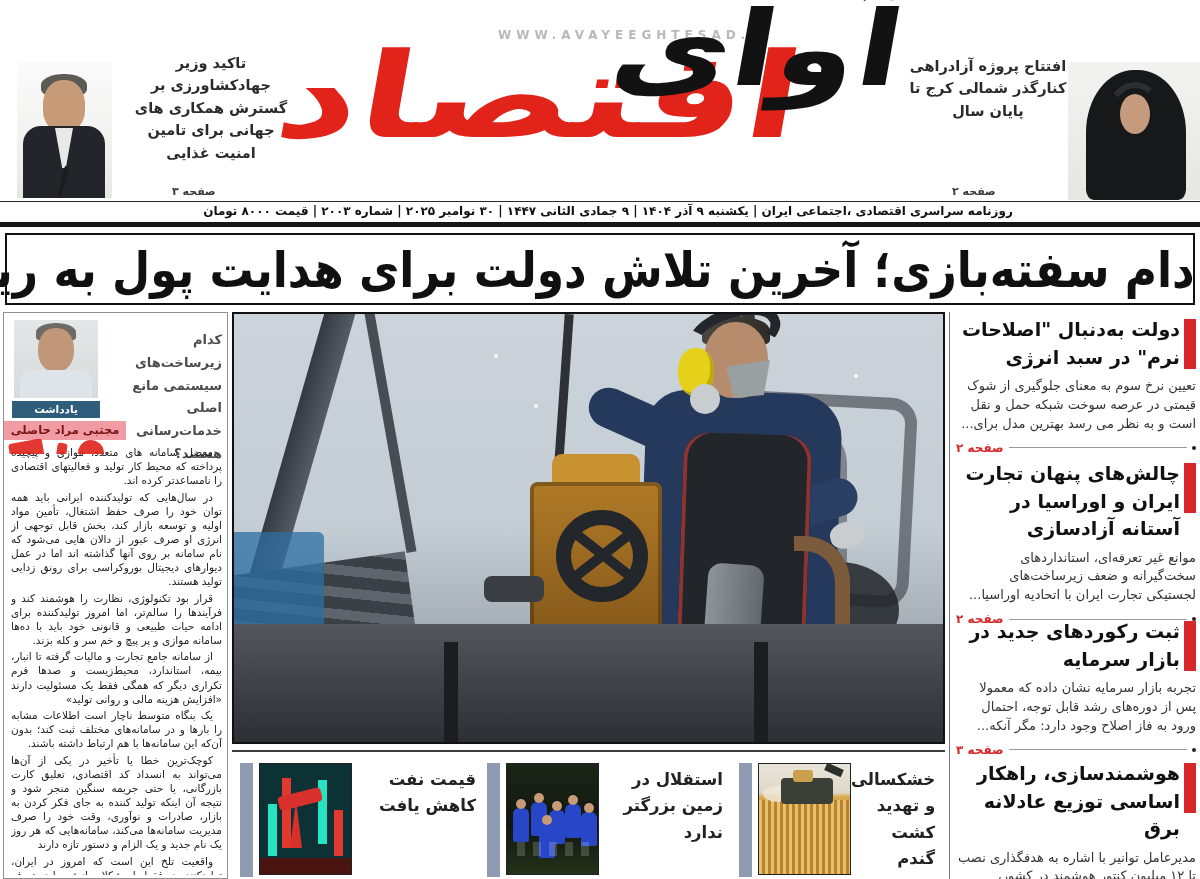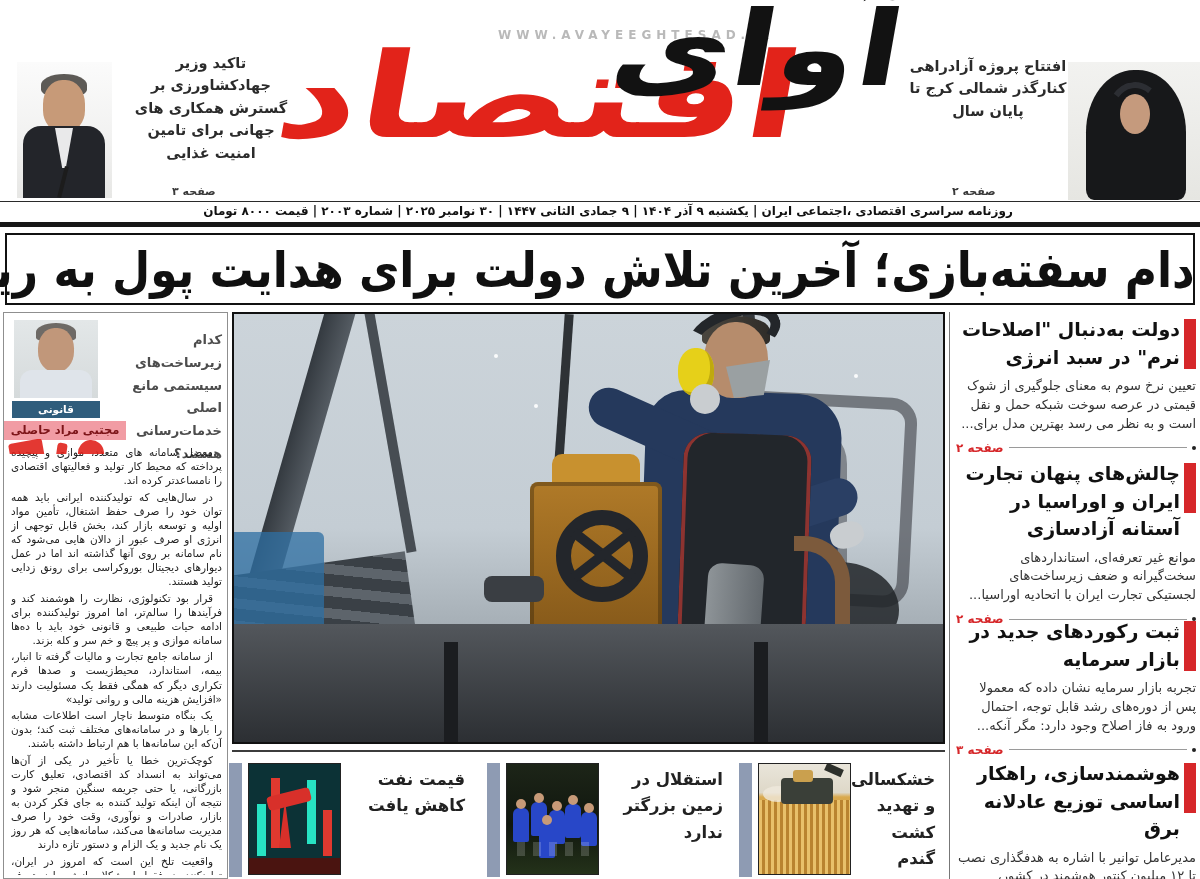--- a/index.html
+++ b/index.html
@@ -133,21 +133,21 @@
   .fp-post2{left:520px;bottom:0px;width:14px;height:100px;background:#1b1d20;}
   .fp-stack{left:-10px;bottom:58px;width:190px;height:120px;background:repeating-linear-gradient(14deg,#5d646b 0 10px,#3a4046 10px 22px);transform:rotate(-8deg);}
   .fp-blue{left:-6px;top:218px;width:96px;height:120px;background:#2e6fa3;opacity:.75;border-radius:6px;}
   .fp-valve{left:250px;top:262px;width:60px;height:26px;background:#3a3e43;border-radius:8px;}
   .fp-spark{width:4px;height:4px;background:#fff;border-radius:50%;opacity:.9;}
   .sp1{left:260px;top:40px;}.sp2{left:300px;top:90px;}.sp3{left:620px;top:60px;}
   
   .teaser-divider{position:absolute;left:232px;top:750px;width:713px;height:2px;background:#3c3c3c;}
   
   .bteaser{position:absolute;top:763px;height:114px;display:flex;direction:ltr;}
-  .bt1{left:229px;width:246px;}
+  .bt1{left:240px;width:246px;}
   .bt2{left:487px;width:246px;}
   .bt3{left:739px;width:206px;}
   .bt-bar{width:13px;height:114px;background:#8e9bb3;margin-right:6px;flex:none;}
   .bt-img{width:93px;height:112px;border:1px solid #222;flex:none;position:relative;overflow:hidden;}
   .bt-text{
     flex:1;direction:rtl;text-align:right;font-size:16.5px;font-weight:bold;color:#222;
     line-height:1.6;padding:4px 10px 0 0;
   }
   
   .oil-img{background:#0c3236;}
@@ -225,21 +225,21 @@
   <section class="headline-box">
     <h1>فرار از دام سفته‌بازی؛ آخرین تلاش دولت برای هدایت پول به ریل تولید</h1>
   </section>
 
   <aside class="note-col">
     <div class="note-photo">
       <div class="a-hair"></div>
       <div class="a-head"></div>
       <div class="a-shirt"></div>
     </div>
-    <div class="note-kicker">قانونی</div>
+    <div class="note-kicker">یادداشت</div>
     <div class="note-title">کدام زیرساخت‌های سیستمی مانع اصلی خدمات‌رسانی هستند؟</div>
     <div class="note-author">مجتبی مراد حاصلی</div>
     <div class="note-stamp">
       <div class="stamp-stroke s1"></div>
       <div class="stamp-stroke s2"></div>
       <div class="stamp-stroke s3"></div>
     </div>
     <div class="note-body">
       <p>معضل سامانه های متعدد، موازی و پیچیده پرداخته که محیط کار تولید و فعالیتهای اقتصادی را نامساعدتر کرده اند.</p>
       <p>در سال‌هایی که تولیدکننده ایرانی باید همه توان خود را صرف حفظ اشتغال، تأمین مواد اولیه و توسعه بازار کند، بخش قابل توجهی از انرژی او صرف عبور از دالان هایی می‌شود که نام سامانه بر روی آنها گذاشته اند اما در عمل دیوارهای دیجیتال بوروکراسی برای رونق زدایی تولید هستند.</p>

